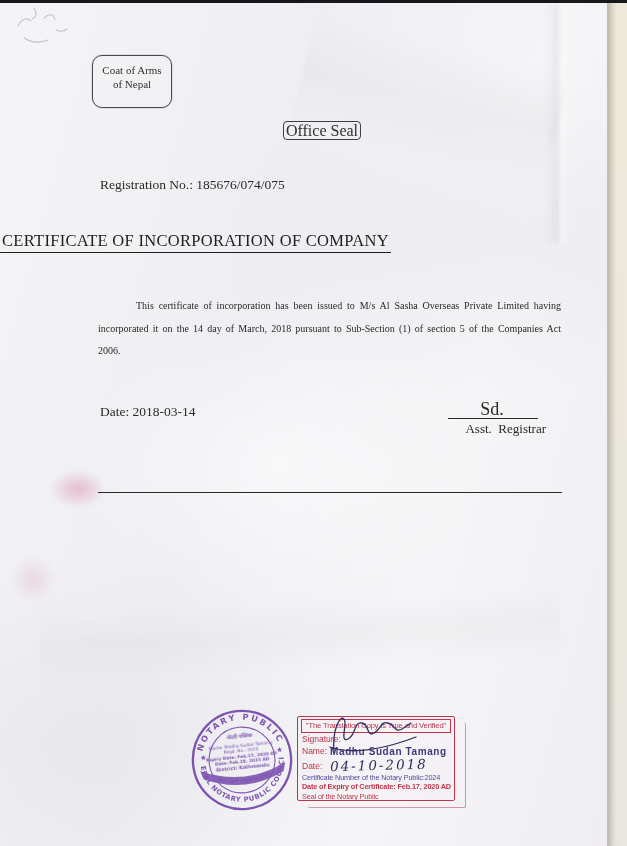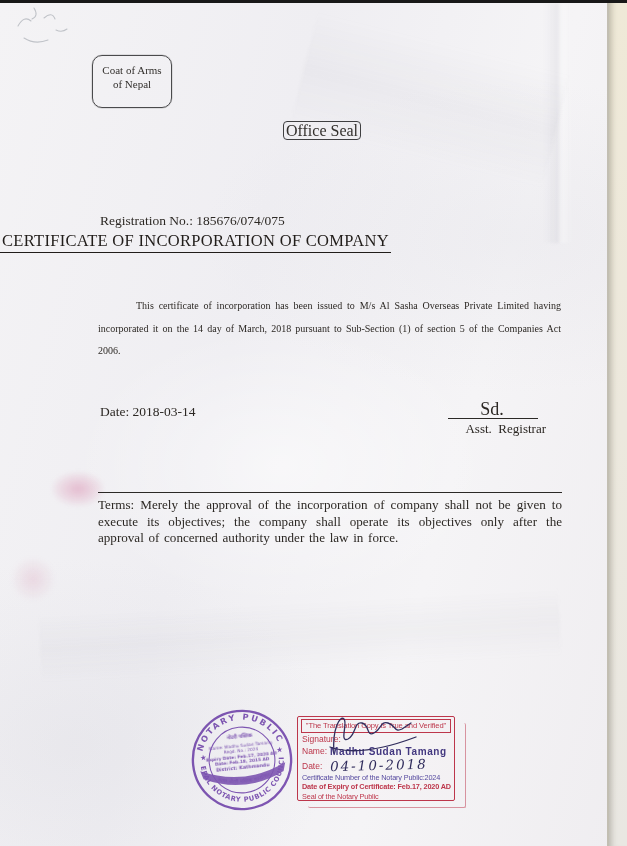--- a/index.html
+++ b/index.html
@@ -40,21 +40,21 @@
   }
   .header{position:absolute;left:160px;top:62px;width:340px;text-align:center;color:#2e2a27;}
   .header .gov{font-size:13.5px;line-height:16px;}
   .header .min{font-size:13.5px;line-height:16px;}
   .header .off{font-size:18.5px;line-height:22px;margin-top:1px;color:#282420;}
   .seal-box{
     position:absolute;left:283px;top:121px;width:76px;height:17px;
     border:1.3px solid #3f3f41;border-radius:4px;text-align:center;
     font-size:16px;line-height:17px;color:#33302d;
   }
-  .reg-line{position:absolute;left:100px;top:177px;font-size:13.5px;color:#2c2824;margin-top:36px;}
+  .reg-line{position:absolute;left:100px;top:177px;font-size:13.5px;color:#2c2824;}
   .title{position:absolute;left:0;top:231px;width:627px;}
   .title span{
     font-size:16.5px;letter-spacing:.3px;color:#211d1a;font-weight:500;
     border-bottom:1.6px solid #211d1a;padding:0 2px 2px;
   }
   .body-para{
     position:absolute;left:98px;top:295px;width:463px;
     font-size:10px;line-height:22.6px;text-align:justify;text-indent:38px;
     word-spacing:1.6px;color:#2c2824;
   }
@@ -144,21 +144,20 @@
 
   <div class="date-line">Date: 2018-03-14</div>
 
   <div class="sig-block">
     <div class="sd">Sd.</div>
     <div class="sig-rule"></div>
     <div class="designation">Asst.  Registrar</div>
   </div>
 
   <div class="terms-rule"></div>
-  <div class="terms-para">Terms: Merely the approval of the incorporation of company shall not be given to execute its objectives; the company shall operate its objectives only after the approval of concerned authority under the law in force.</div>
 
   <svg class="round-stamp" viewBox="0 0 110 110">
     <defs>
       <path id="arcTop" d="M 14 55 A 41 41 0 0 1 96 55"></path>
       <path id="arcBottom" d="M 12.5 55 A 42.5 42.5 0 0 0 97.5 55"></path>
       <path id="ribbonText" d="M 16 69.5 Q 55 87 94 69.5"></path>
     </defs>
     <circle cx="55" cy="55" r="50" fill="none" stroke="#7b4db5" stroke-width="2.4"></circle>
     <circle cx="55" cy="55" r="33.5" fill="none" stroke="#7b4db5" stroke-width="1.1"></circle>
     <text font-size="8.4" font-weight="bold" letter-spacing="2.2">

